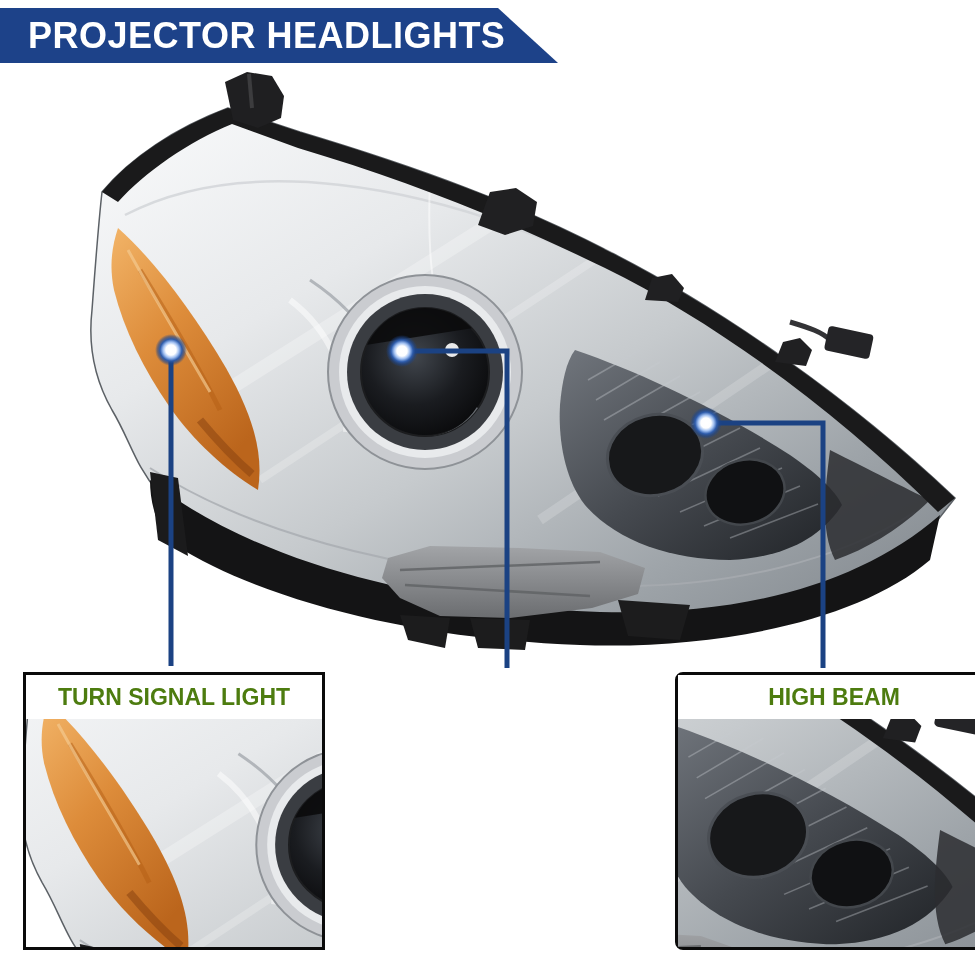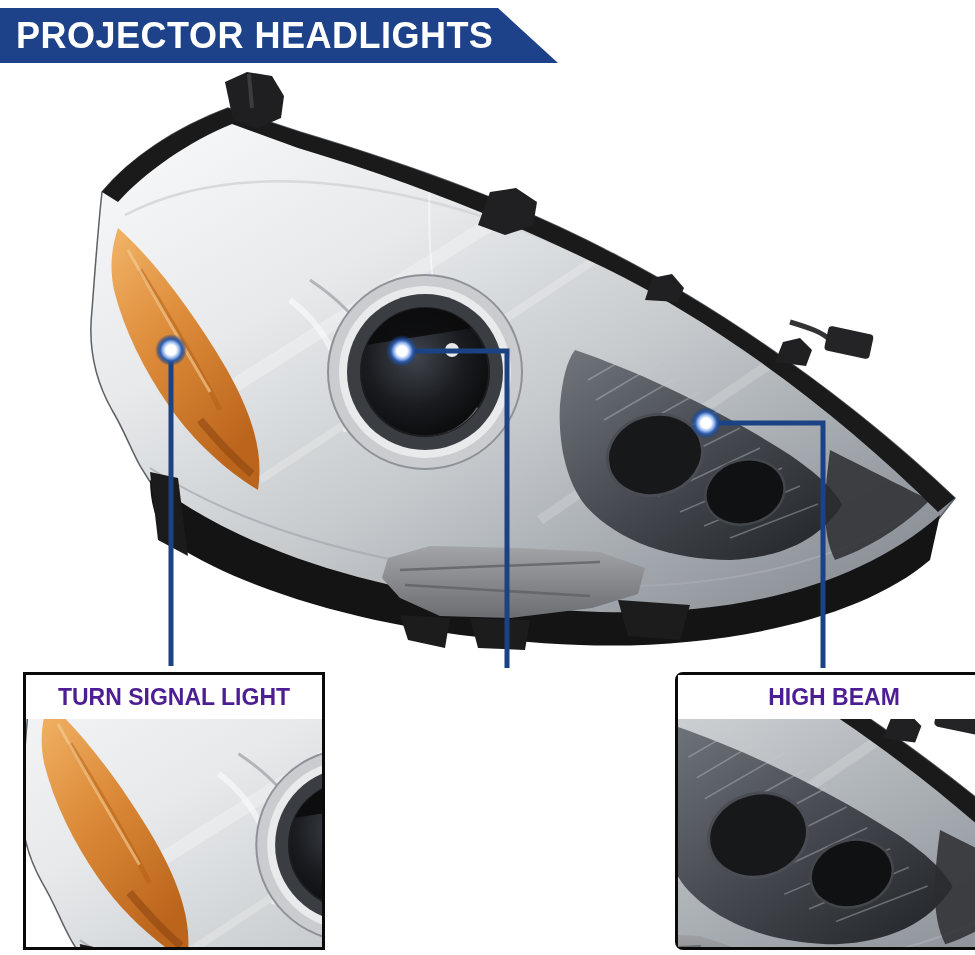--- a/index.html
+++ b/index.html
@@ -6,37 +6,37 @@
   body{font-family:"Liberation Sans", sans-serif;}
   .stage{position:relative;width:975px;height:955px;background:#ffffff;overflow:hidden;}
 
   
   .banner{
     position:absolute;left:0;top:8px;width:558px;height:55px;
     background:#1d4289;
     clip-path:polygon(0 0,498px 0,558px 100%,0 100%);
   }
   .banner-title{
-    display:block;padding-left:16px;line-height:55px;
+    display:block;padding-left:28px;line-height:55px;
     font-size:36px;font-weight:700;letter-spacing:.5px;color:#ffffff;
     white-space:nowrap;
   }
 
   
   .photo-main{position:absolute;left:0;top:0;width:975px;height:660px;}
   .overlay{position:absolute;left:0;top:0;width:975px;height:955px;pointer-events:none;}
 
   
   .panel{position:absolute;top:672px;height:278px;background:#ffffff;
          border:3px solid #0a0a0a;box-sizing:border-box;}
   .panel-1{left:23px;width:302px;}
   .panel-2{left:347px;width:299px;}
   .panel-3{left:675px;width:318px;border-radius:8px;}
   .panel-header{height:44px;line-height:44px;text-align:center;background:#ffffff;
-    font-size:23px;font-weight:700;color:#4c1d95;white-space:nowrap;overflow:hidden;}
+    font-size:23px;font-weight:700;color:#4d7c0f;white-space:nowrap;overflow:hidden;}
   .panel-photo{position:absolute;left:0;right:0;top:44px;bottom:0;overflow:hidden;}
   .panel-photo svg{display:block;width:100%;height:100%;}
 </style>
 </head>
 <body>
 
 <div class="stage">
 
   <svg width="0" height="0" style="position:absolute" aria-hidden="true">
     <defs>

